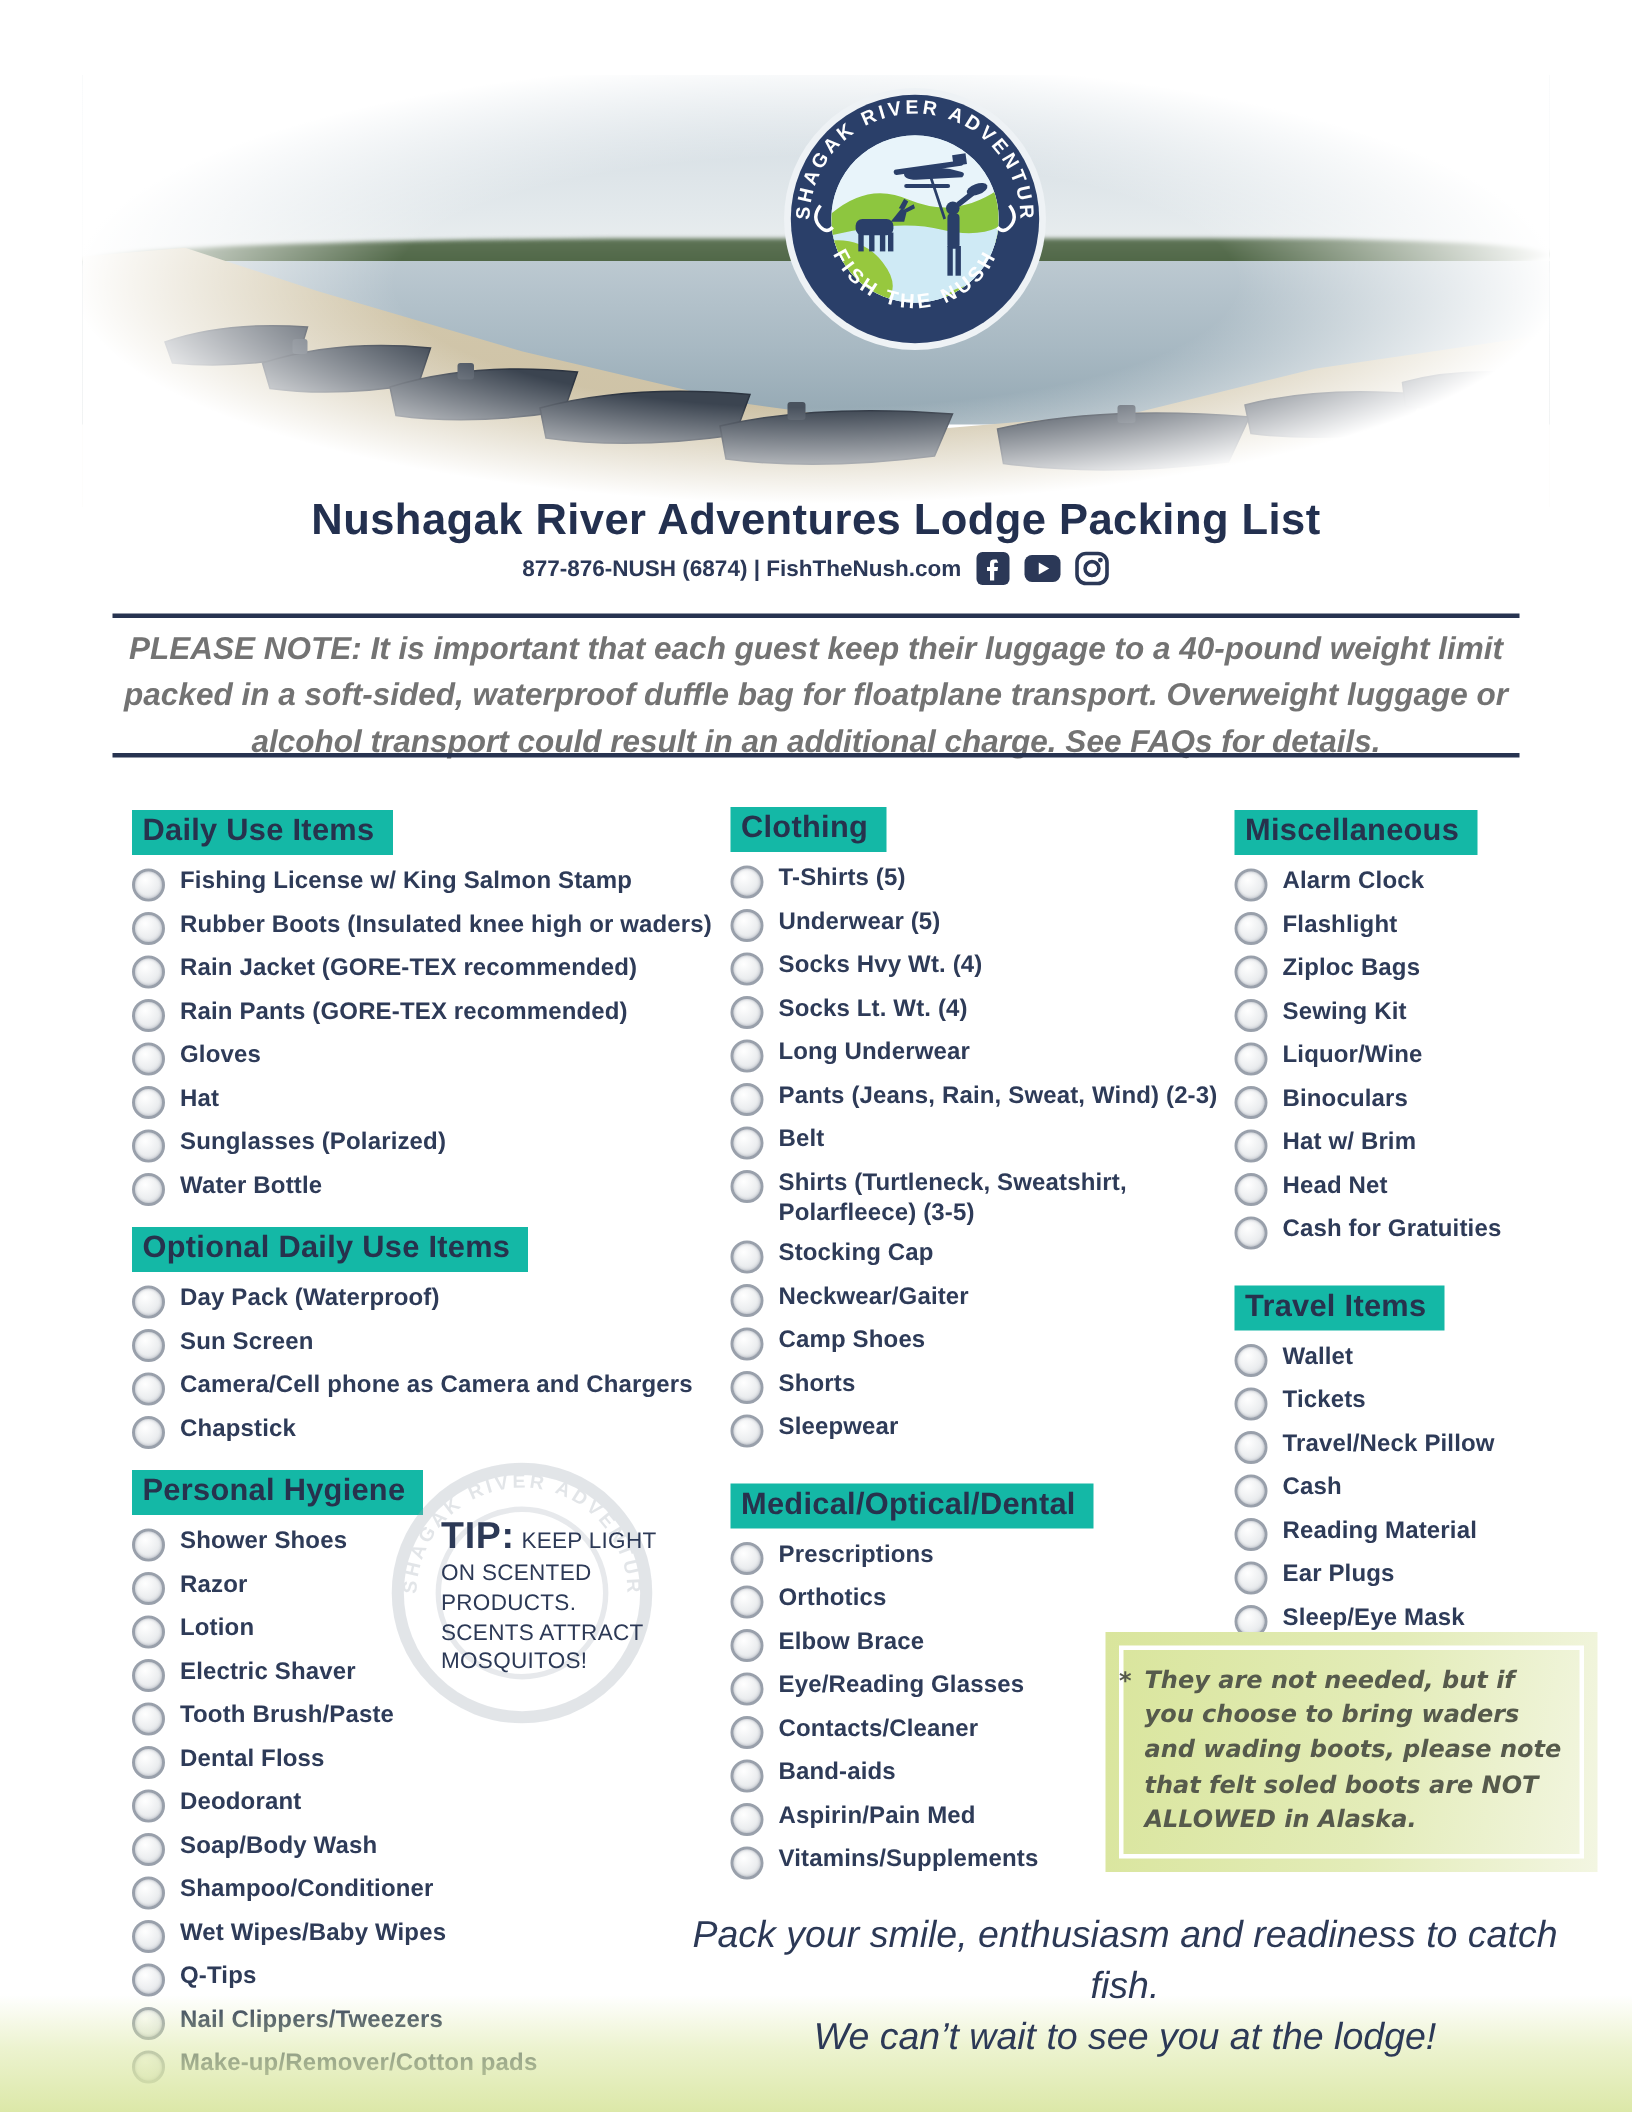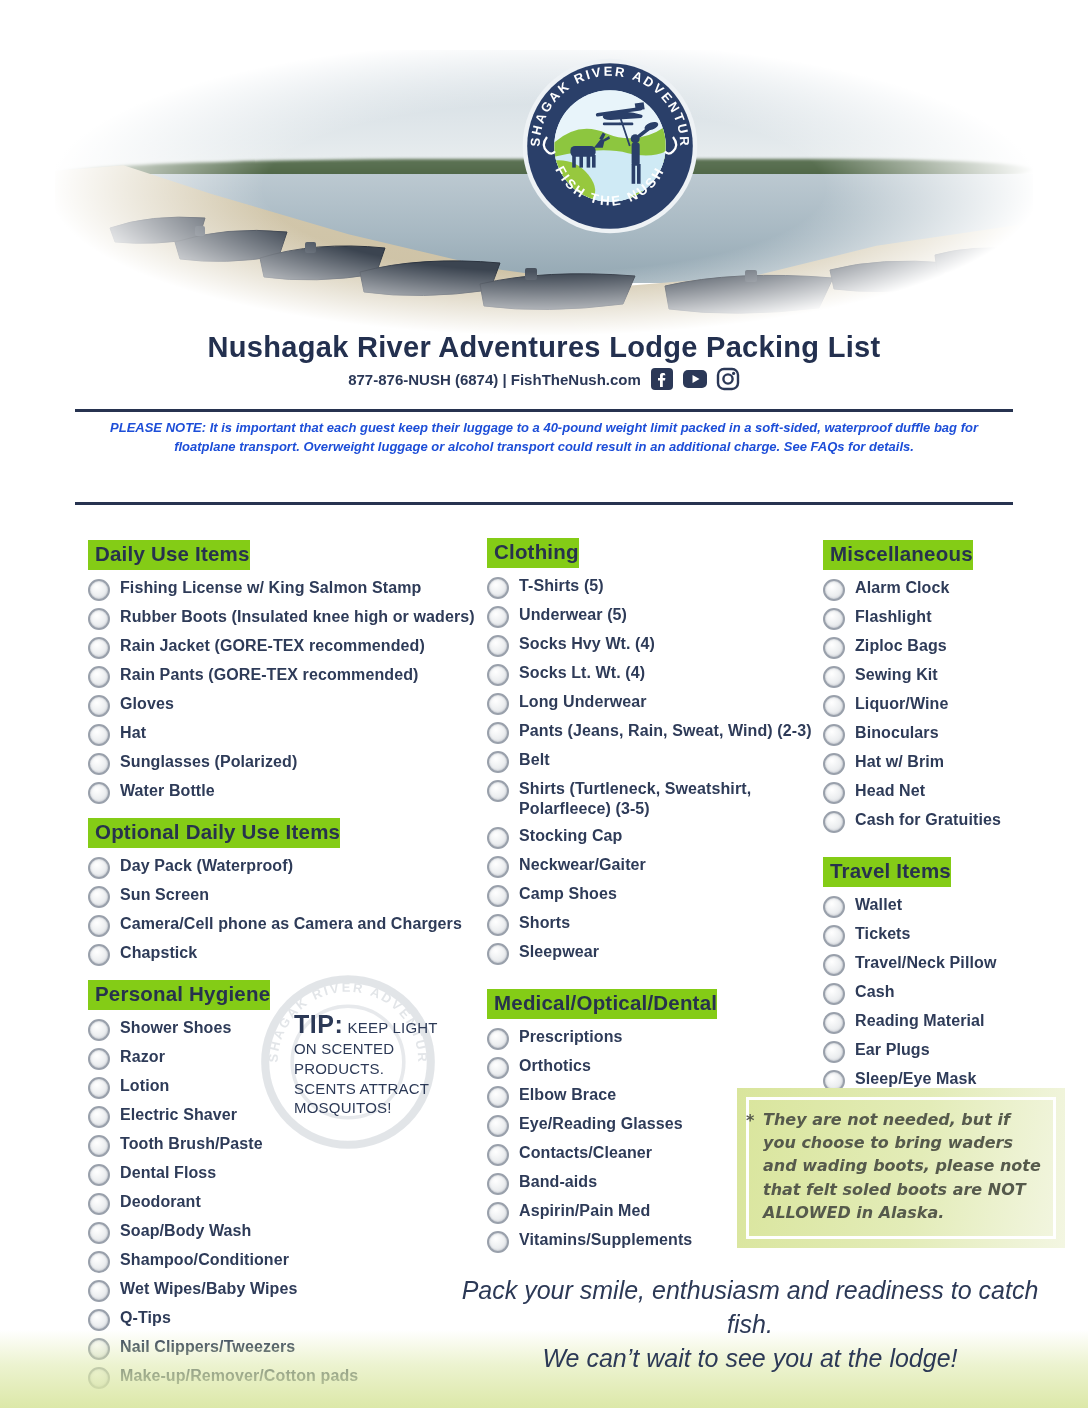--- a/index.html
+++ b/index.html
@@ -29,31 +29,31 @@
        font-size:29px;font-weight:bold;color:#23304f;letter-spacing:.3px;}
   .contact-row{position:absolute;left:0;top:367px;width:100%;display:flex;
        justify-content:center;align-items:center;gap:9px;}
   .contact-text{font-size:15px;font-weight:bold;color:#2b3857;}
   .social{display:flex;gap:8px;align-items:center;}
 
   
   .rule{position:absolute;left:75px;width:938px;height:3px;background:#273350;}
   .rule.r1{top:409px;} .rule.r2{top:502px;}
   .notice{position:absolute;left:78px;top:418px;width:932px;text-align:center;
-       font-size:13px;font-weight:bold;font-style:italic;color:#1d4ed8;line-height:1.47;}
+       font-size:21px;font-weight:bold;font-style:italic;color:#737373;line-height:1.47;}
 
   
   .col{position:absolute;}
   .col1{left:88px;top:540px;width:400px;}
   .col2{left:487px;top:538px;width:332px;}
   .col3{left:823px;top:540px;width:252px;}
   .check-section{margin-bottom:14px;}
   .col2 .check-section,.col3 .check-section{margin-bottom:24px;}
-  .section-header{display:inline-block;background:#84cc16;color:#27324d;
-       font-size:20.5px;font-weight:bold;padding:2px 0 4px 7px;letter-spacing:.2px;}
+  .section-header{display:inline-block;background:#14b8a6;color:#27324d;
+       font-size:20.5px;font-weight:bold;padding:2px 12px 4px 7px;letter-spacing:.2px;}
   .check-list{margin-top:8px;}
   .check-item{display:flex;align-items:flex-start;gap:10px;margin-bottom:6px;min-height:20px;}
   .checkbox{flex:0 0 auto;width:18px;height:18px;margin-top:1px;border-radius:50%;
        border:2px solid #99a0ab;
        background:radial-gradient(circle at 38% 32%, #ffffff 0%, #eceef0 55%, #d2d5da 100%);
        box-shadow:inset 0 0 2px rgba(90,100,120,.45);}
   .check-label{font-size:16px;font-weight:bold;color:#2e3b58;line-height:1.28;letter-spacing:.1px;}
 
   
   .watermark{position:absolute;left:258px;top:972px;width:180px;height:180px;opacity:.28;}

